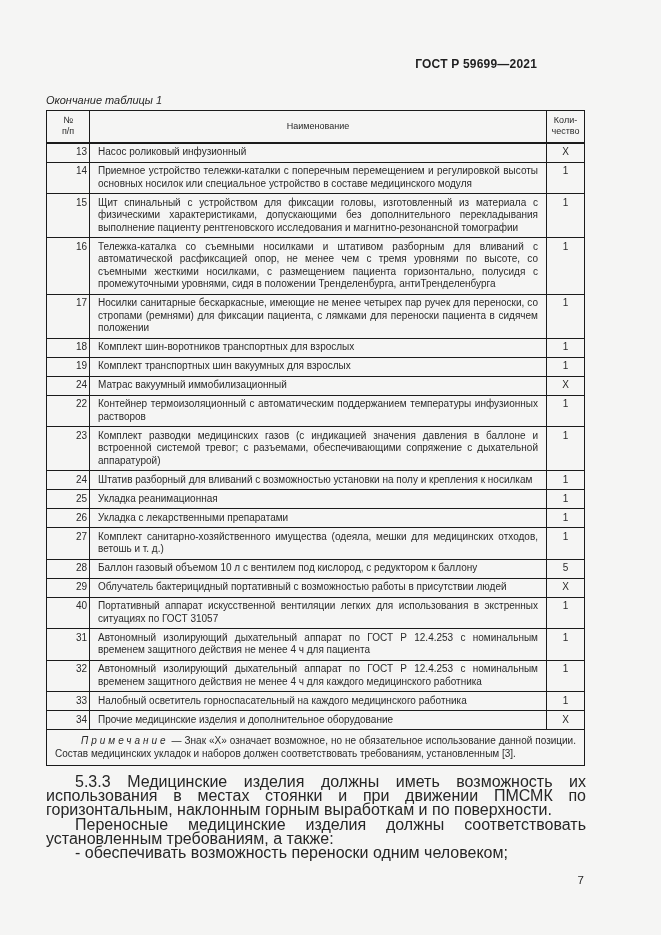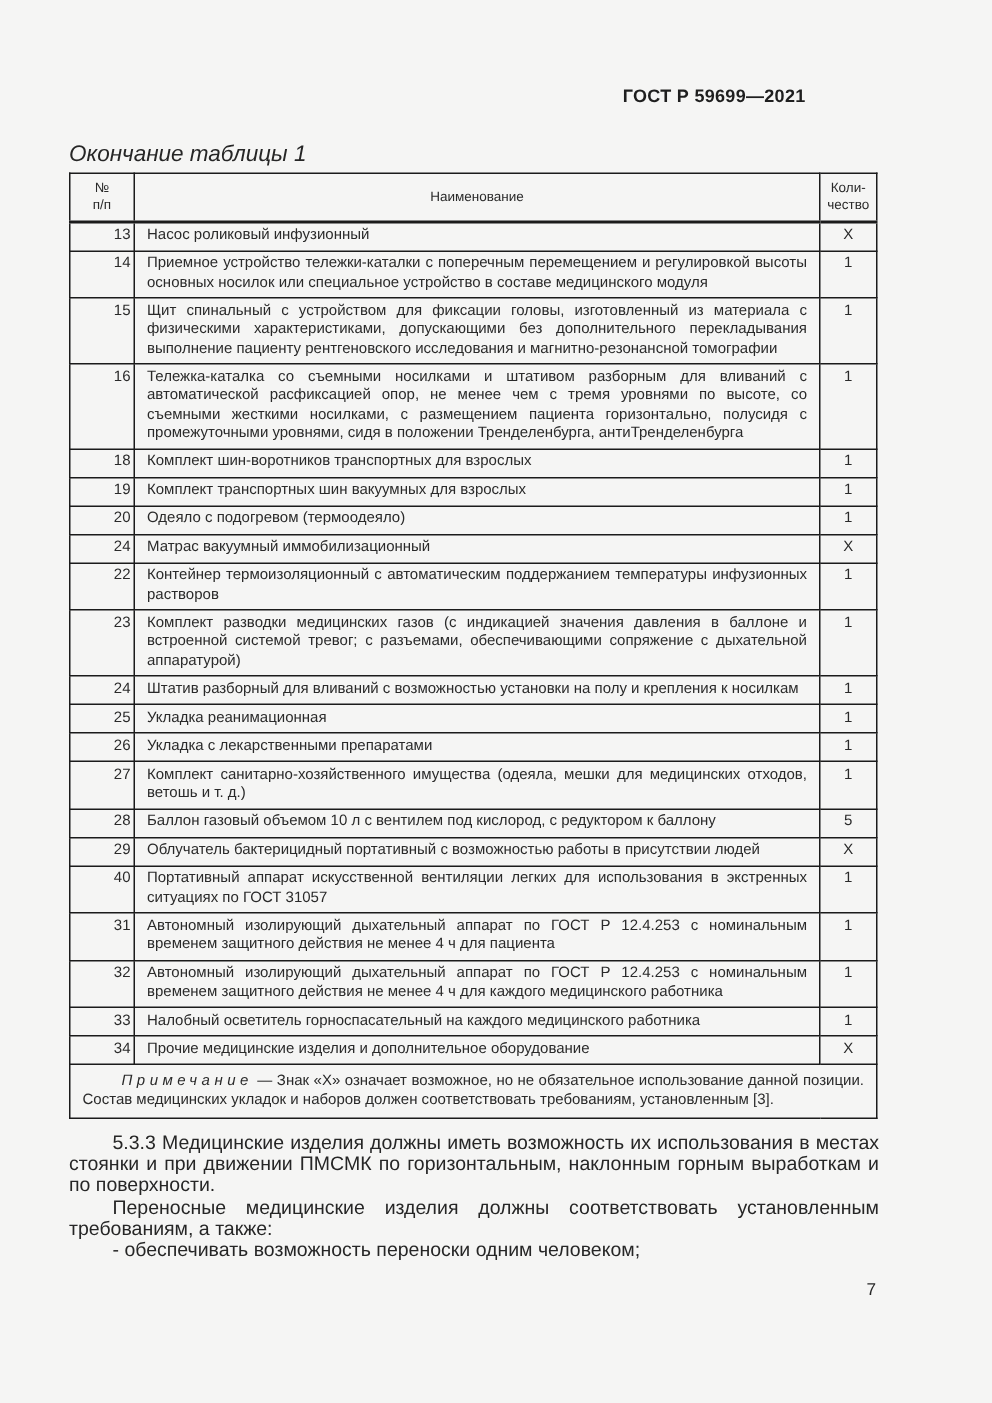--- a/index.html
+++ b/index.html
@@ -20,21 +20,21 @@
     text-align: right;
     font-weight: bold;
     font-size: 12px;
     letter-spacing: 0.2px;
     color: #1f1f1f;
   }
   .table-caption {
     margin-top: 23px;
     margin-bottom: 4px;
     font-style: italic;
-    font-size: 15px;
+    font-size: 11px;
   }
   table.gost {
     border-collapse: collapse;
     width: 538px;
     table-layout: fixed;
     font-size: 10px;
     color: #2a2a2a;
   }
   table.gost th, table.gost td {
     border: 1px solid #1b1b1b;
@@ -72,21 +72,21 @@
   td.note-cell {
     padding: 4px 8px 5px 8px;
     line-height: 13px;
     text-align: justify;
   }
   .note-first-indent { display: inline-block; width: 26px; }
   .note-label { letter-spacing: 3px; font-style: italic; }
   .body-text {
     margin-top: 9px;
     width: 540px;
-    font-size: 13px;
+    font-size: 16px;
     line-height: 14.2px;
     text-align: justify;
   }
   .body-text p { margin: 0; text-indent: 29px; }
   .page-number {
     width: 538px;
     text-align: right;
     margin-top: 14px;
     font-size: 11.5px;
   }
@@ -134,32 +134,32 @@
     <td class="num">15</td>
     <td class="name">Щит спинальный с устройством для фиксации головы, изготовленный из материала с физическими характеристиками, допускающими без дополнительного перекладывания выполнение пациенту рентгеновского исследования и магнитно-резонансной томографии</td>
     <td class="qty">1</td>
   </tr>
         <tr>
     <td class="num">16</td>
     <td class="name">Тележка-каталка со съемными носилками и штативом разборным для вливаний с автоматической расфиксацией опор, не менее чем с тремя уровнями по высоте, со съемными жесткими носилками, с размещением пациента горизонтально, полусидя с промежуточными уровнями, сидя в положении Тренделенбурга, антиТренделенбурга</td>
     <td class="qty">1</td>
   </tr>
         <tr>
+    <td class="num">17</td>
+    <td class="name">Носилки санитарные бескаркасные, имеющие не менее четырех пар ручек для переноски, со стропами (ремнями) для фиксации пациента, с лямками для переноски пациента в сидячем положении</td>
+    <td class="qty">1</td>
+  </tr>
+        <tr>
     <td class="num">18</td>
     <td class="name">Комплект шин-воротников транспортных для взрослых</td>
     <td class="qty">1</td>
   </tr>
         <tr>
     <td class="num">19</td>
     <td class="name">Комплект транспортных шин вакуумных для взрослых</td>
-    <td class="qty">1</td>
-  </tr>
-        <tr>
-    <td class="num">20</td>
-    <td class="name">Одеяло с подогревом (термоодеяло)</td>
     <td class="qty">1</td>
   </tr>
         <tr>
     <td class="num">24</td>
     <td class="name">Матрас вакуумный иммобилизационный</td>
     <td class="qty">Х</td>
   </tr>
         <tr>
     <td class="num">22</td>
     <td class="name">Контейнер термоизоляционный с автоматическим поддержанием температуры инфузионных растворов</td>

